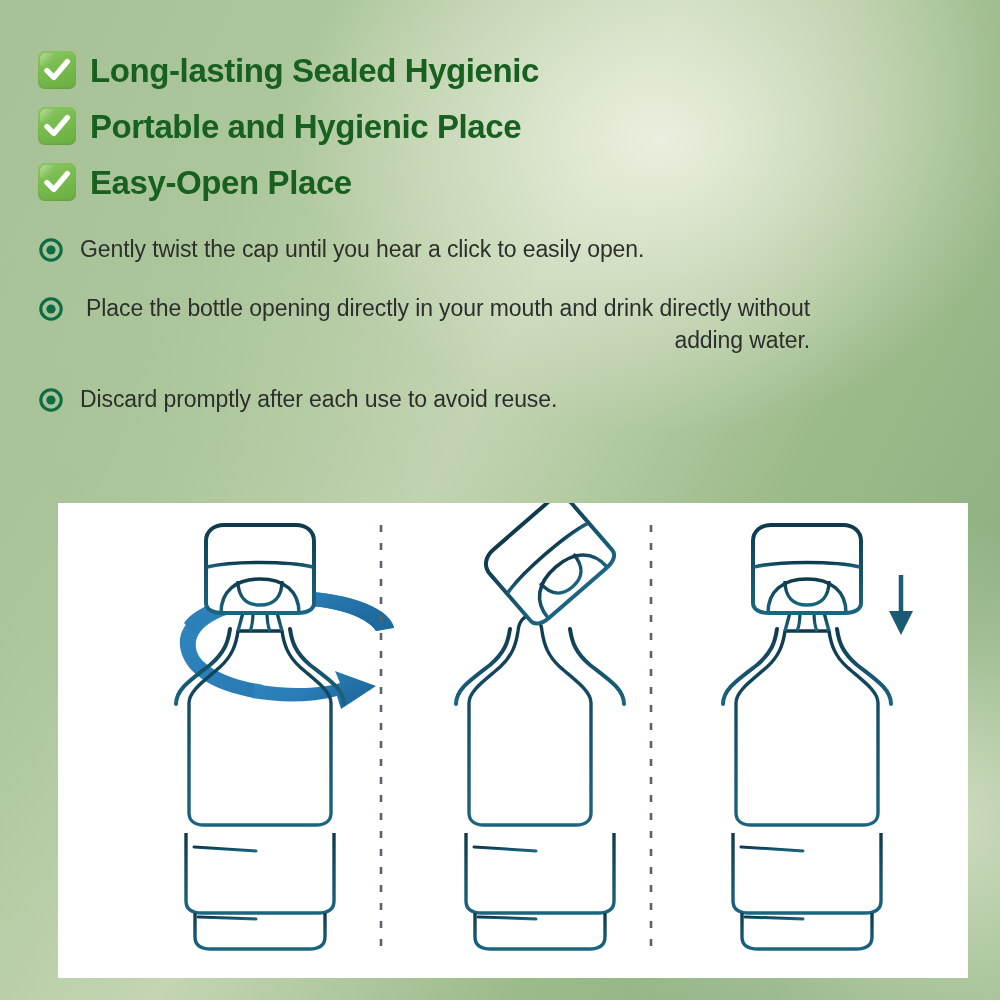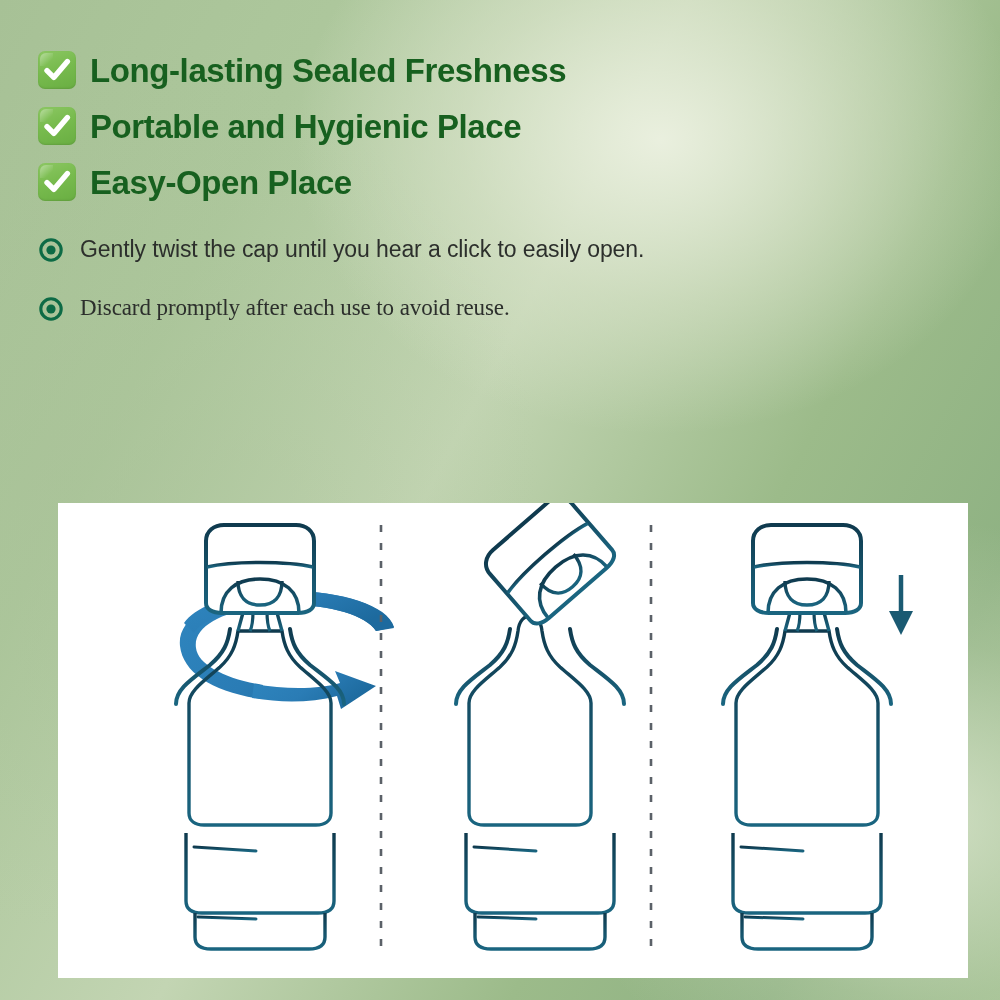--- a/index.html
+++ b/index.html
@@ -54,21 +54,21 @@
     letter-spacing:-0.4px;
     white-space:nowrap;
     line-height:1;
     font-stretch:condensed;
   }
 
   
   #bullets { position:absolute; left:38px; top:233px; width:790px; }
 
   .bullet-row { display:flex; align-items:flex-start; margin-bottom:26px;text-align:right; }
-  .bullet-row:last-child { margin-bottom:0;font-family:Liberation Serif, serif; }
+  .bullet-row:last-child { margin-bottom:0; }
 
   .bullet-dot {
     flex:0 0 auto;
     width:26px; height:26px;
     margin-right:16px;
     margin-top:4px;
   }
 
   .bullet-text {
     font-size:23px;
@@ -93,21 +93,21 @@
 <div id="page">
 
   <div id="headlines">
 
     <div class="headline-row">
       <span class="check-box">
         <svg width="38" height="38" viewBox="0 0 38 38">
           <path d="M9 19.6 L15.8 26.4 L29.4 10.6" stroke="#ffffff" stroke-width="5.4" fill="none" stroke-linecap="round" stroke-linejoin="round"></path>
         </svg>
       </span>
-      <span class="headline-text">Long-lasting Sealed Freshness</span>
+      <span class="headline-text">Long-lasting Sealed Hygienic</span>
     </div>
 
     <div class="headline-row">
       <span class="check-box">
         <svg width="38" height="38" viewBox="0 0 38 38">
           <path d="M9 19.6 L15.8 26.4 L29.4 10.6" stroke="#ffffff" stroke-width="5.4" fill="none" stroke-linecap="round" stroke-linejoin="round"></path>
         </svg>
       </span>
       <span class="headline-text">Portable and Hygienic Place</span>
     </div>
@@ -128,20 +128,29 @@
     <div class="bullet-row">
       <span class="bullet-dot">
         <svg width="26" height="26" viewBox="0 0 26 26">
           <circle cx="13" cy="13" r="10.2" fill="none" stroke="#0d6b45" stroke-width="3.1"></circle>
           <circle cx="13" cy="13" r="4.6" fill="#0d6b45"></circle>
         </svg>
       </span>
       <span class="bullet-text">Gently twist the cap until you hear a click to easily open.</span>
     </div>
 
+    <div class="bullet-row">
+      <span class="bullet-dot">
+        <svg width="26" height="26" viewBox="0 0 26 26">
+          <circle cx="13" cy="13" r="10.2" fill="none" stroke="#0d6b45" stroke-width="3.1"></circle>
+          <circle cx="13" cy="13" r="4.6" fill="#0d6b45"></circle>
+        </svg>
+      </span>
+      <span class="bullet-text">Place the bottle opening directly in your mouth and drink directly without adding water.</span>
+    </div>
 
     <div class="bullet-row">
       <span class="bullet-dot">
         <svg width="26" height="26" viewBox="0 0 26 26">
           <circle cx="13" cy="13" r="10.2" fill="none" stroke="#0d6b45" stroke-width="3.1"></circle>
           <circle cx="13" cy="13" r="4.6" fill="#0d6b45"></circle>
         </svg>
       </span>
       <span class="bullet-text">Discard promptly after each use to avoid reuse.</span>
     </div>

